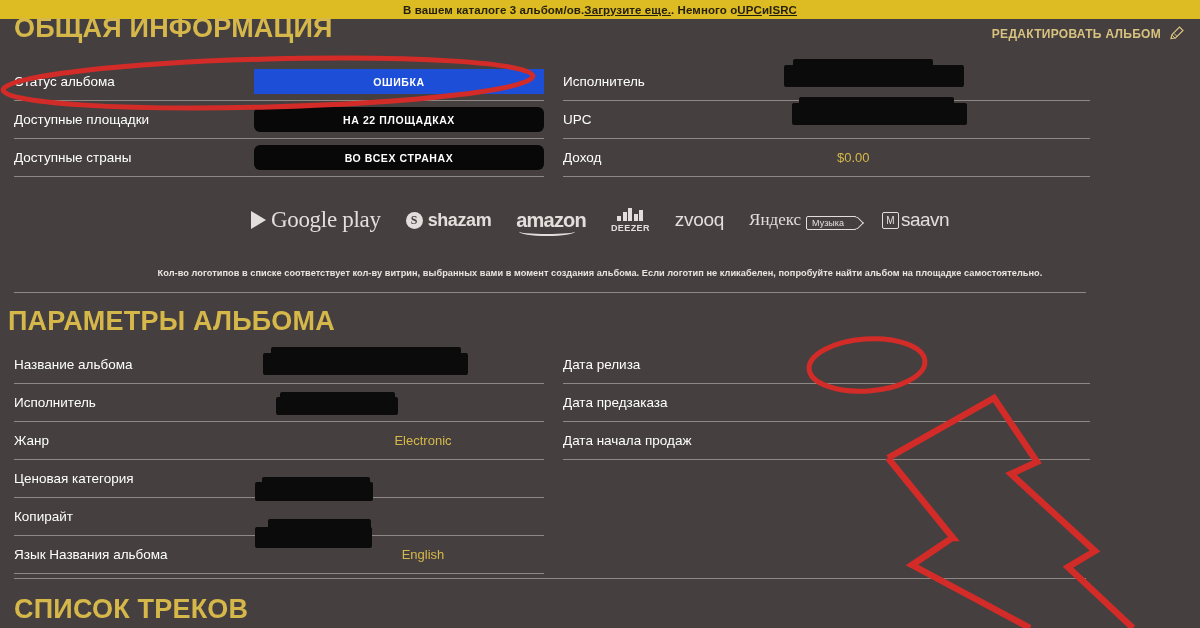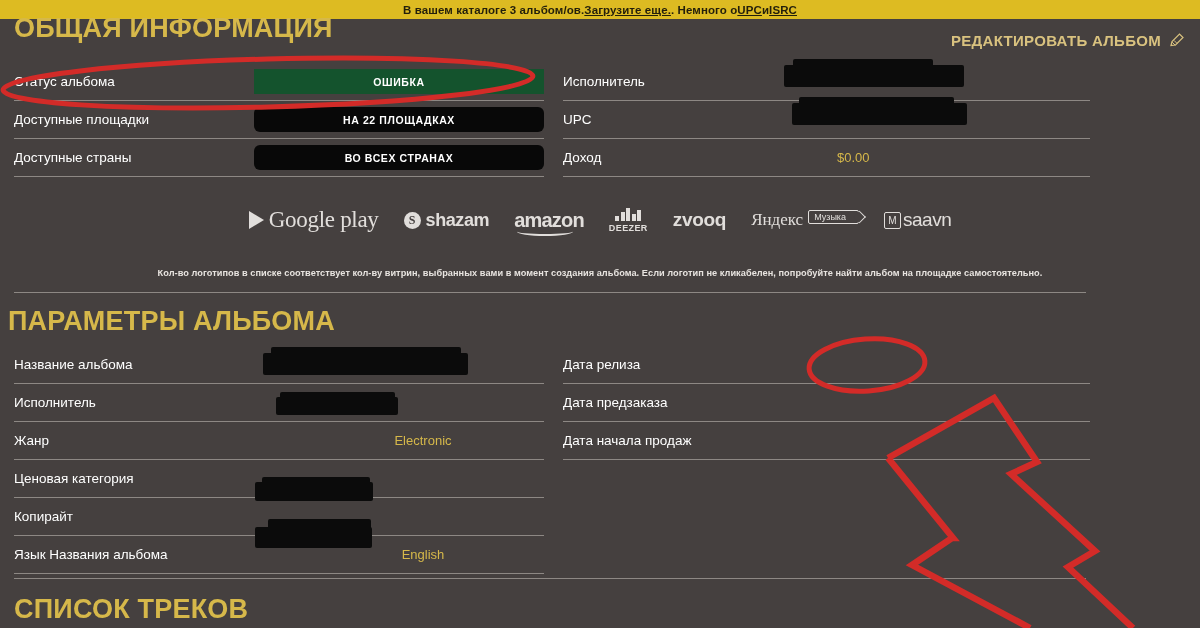--- a/index.html
+++ b/index.html
@@ -29,23 +29,23 @@
 
   .sec-head{
     position:absolute;
     color:#d6b84a;
     font-size:27px;font-weight:bold;
     letter-spacing:0.2px;
     white-space:nowrap;
   }
 
   .edit-link{
-    position:absolute;right:15px;top:13px;
+    position:absolute;right:15px;top:6px;
     display:flex;align-items:center;gap:7px;
-    color:#d9c27f;font-size:15px;font-weight:bold;letter-spacing:.3px;
+    color:#d9c27f;font-size:12px;font-weight:bold;letter-spacing:.3px;
     white-space:nowrap;cursor:pointer;
   }
   .pencil{display:block;}
 
   
   .col{position:absolute;}
   .row{
     position:relative;
     height:37px;
     border-bottom:1px solid #8d8884;
@@ -61,21 +61,21 @@
   }
   .val.money{text-align:left;padding-left:34px;}
   .val.date{text-align:left;padding-left:38px;}
   .val.left-ind{text-align:center;padding-left:48px;}
 
   .bar{
     height:25px;display:flex;align-items:center;justify-content:center;
     font-size:10.5px;font-weight:bold;letter-spacing:.6px;
     color:#ffffff;flex:1;
   }
-  .bar.err{background:#14532d;}
+  .bar.err{background:#1d4ed8;}
   .bar.blk{background:#080808;border-radius:6px;}
 
   
   .redact{
     position:absolute;background:#0b0b0b;border-radius:2px;
   }
 
   
   .logos{
     position:absolute;left:0;top:188px;width:1200px;
@@ -96,22 +96,22 @@
   .shz-t{font-size:18px;font-weight:bold;letter-spacing:-.4px;}
   .amz{font-size:20px;font-weight:bold;letter-spacing:-.8px;position:relative;}
   .amz .smile{
     position:absolute;left:3px;bottom:-4px;width:56px;height:7px;
     border-bottom:2.5px solid #efece9;border-radius:0 0 50% 50%;
   }
   .dzr{display:flex;flex-direction:column;align-items:center;}
   .dzr .bars{display:flex;align-items:flex-end;gap:1.5px;height:13px;}
   .dzr .bars i{display:block;width:4px;background:#efece9;}
   .dzr .t{font-size:9px;font-weight:bold;letter-spacing:.4px;margin-top:2px;}
-  .zvq{font-size:19px;font-weight:bold;letter-spacing:-.3px;}
-  .ya{display:flex;align-items:flex-start;gap:5px;}
+  .zvq{font-size:19px;font-weight:normal;letter-spacing:-.3px;}
+  .ya{display:flex;align-items:flex-end;gap:5px;}
   .ya .ytx{font-size:17px;font-family:"Liberation Serif",serif;}
   .ya .ybox{
     border:1.5px solid #efece9;border-radius:2px;padding:1px 12px 1px 5px;
     font-size:9px;position:relative;
   }
   .ya .ybox:after{
     content:"";position:absolute;right:-6px;top:50%;transform:translateY(-50%) rotate(45deg);
     width:8px;height:8px;border-top:1.5px solid #efece9;border-right:1.5px solid #efece9;
     background:#45403f;
   }

